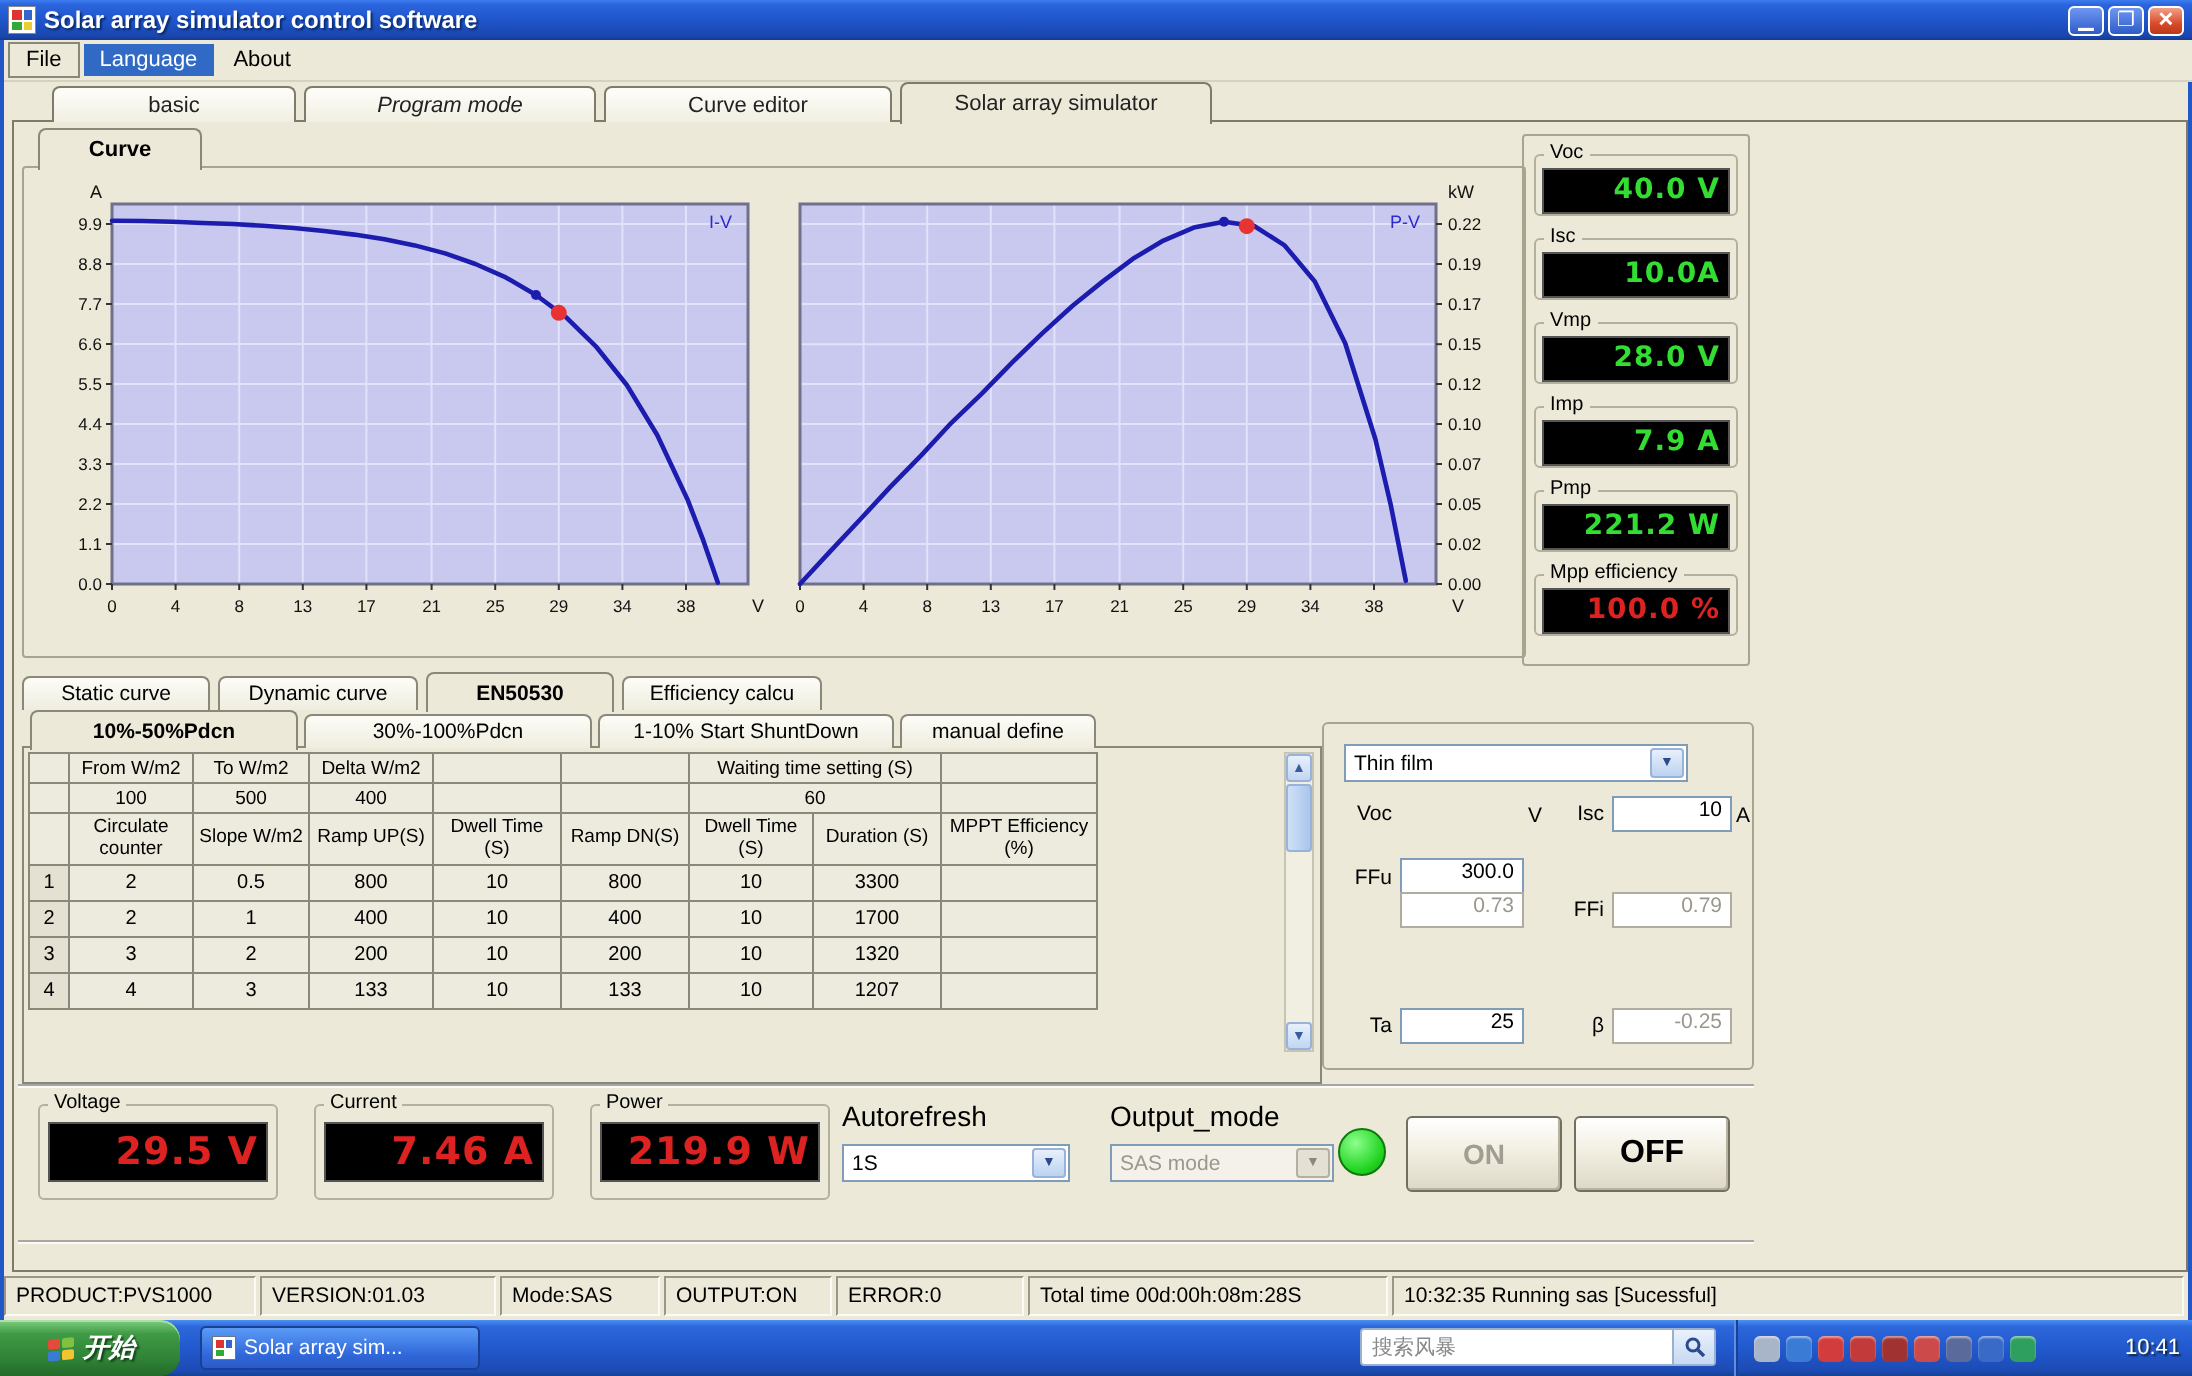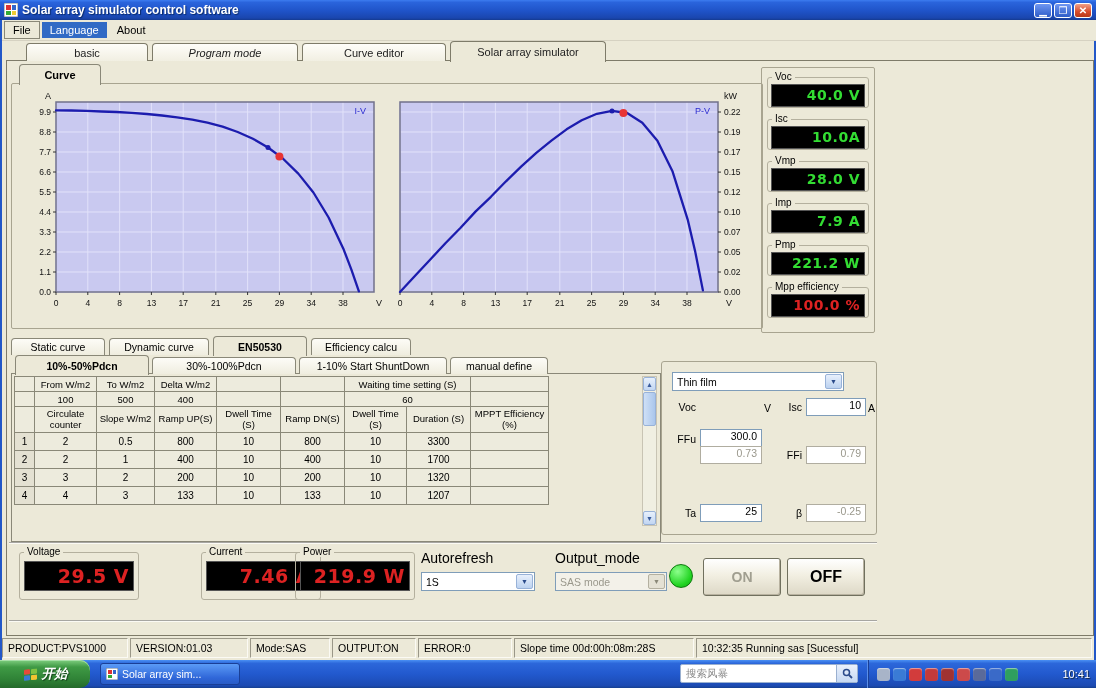--- a/index.html
+++ b/index.html
@@ -423,21 +423,21 @@
             <div class="pinput disabled" style="left: 144px; top: 142px; width: 60px;">-0.25</div>
           </div>
       </div>
 
       <div class="bottom-panel">
         <div id="bottom-meters">
             <div class="meter-lg" style="left: 10px;">
               <div class="meter-label">Voltage</div>
               <div class="lcd-lg" style="color: rgb(221, 34, 34);">29.5 V</div>
             </div>
-            <div class="meter-lg" style="left: 148px; margin-left: 44px;">
+            <div class="meter-lg" style="left: 148px;">
               <div class="meter-label">Current</div>
               <div class="lcd-lg" style="color: rgb(221, 34, 34);">7.46 A</div>
             </div>
             <div class="meter-lg" style="left: 286px;">
               <div class="meter-label">Power</div>
               <div class="lcd-lg" style="color: rgb(221, 34, 34);">219.9 W</div>
             </div>
           </div>
         <span class="ctl-label" style="left:412px">Autorefresh</span>
         <div class="combo" style="position:absolute;left:412px;top:28px;width:114px">
@@ -455,21 +455,21 @@
       </div>
 
     </div>
 
     <div class="statusbar" id="statusbar">
         <div class="seg" style="width: 114px;">PRODUCT:PVS1000</div>
         <div class="seg" style="width: 106px;">VERSION:01.03</div>
         <div class="seg" style="width: 68px;">Mode:SAS</div>
         <div class="seg" style="width: 72px;">OUTPUT:ON</div>
         <div class="seg" style="width: 82px;">ERROR:0</div>
-        <div class="seg" style="width: 168px;">Slope time 00d:00h:08m:28S</div>
+        <div class="seg" style="width: 168px;">Total time 00d:00h:08m:28S</div>
         <div class="seg" style="flex: 1 1 0%;">10:32:35 Running sas [Sucessful]</div>
       </div>
   </div>
 
   <div class="taskbar">
     <div class="start-btn">
       <svg width="15" height="15">
           <g transform="skewY(-6)">
             <rect x="1" y="3" width="6" height="5" rx="1" fill="#e84a3a"></rect>
             <rect x="8" y="3" width="6" height="5" rx="1" fill="#7fc242"></rect>

